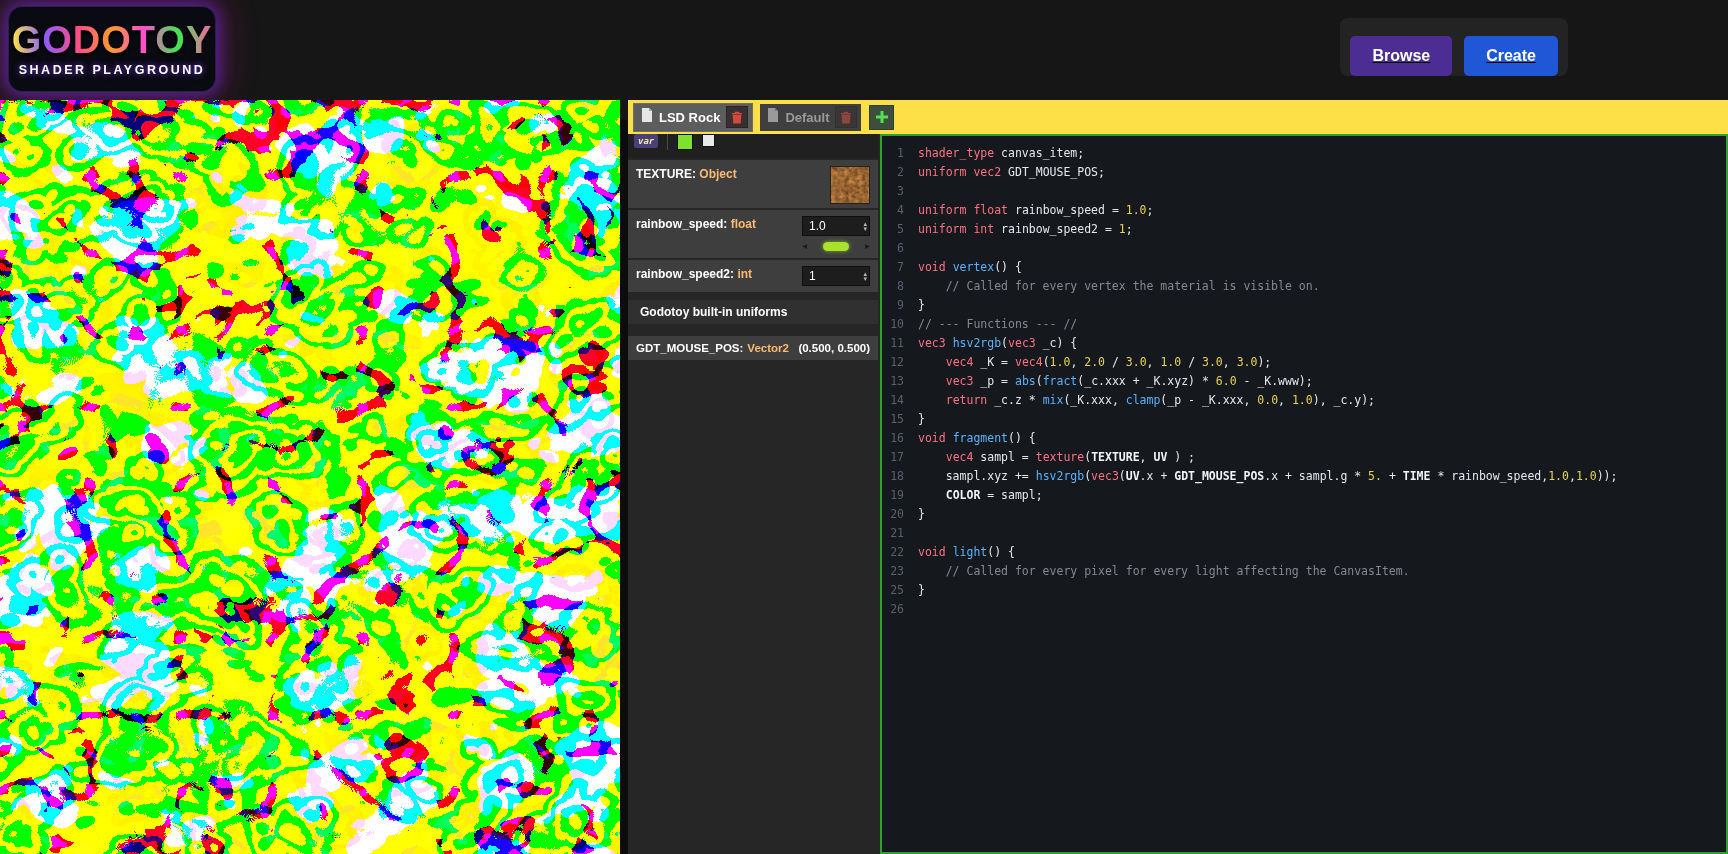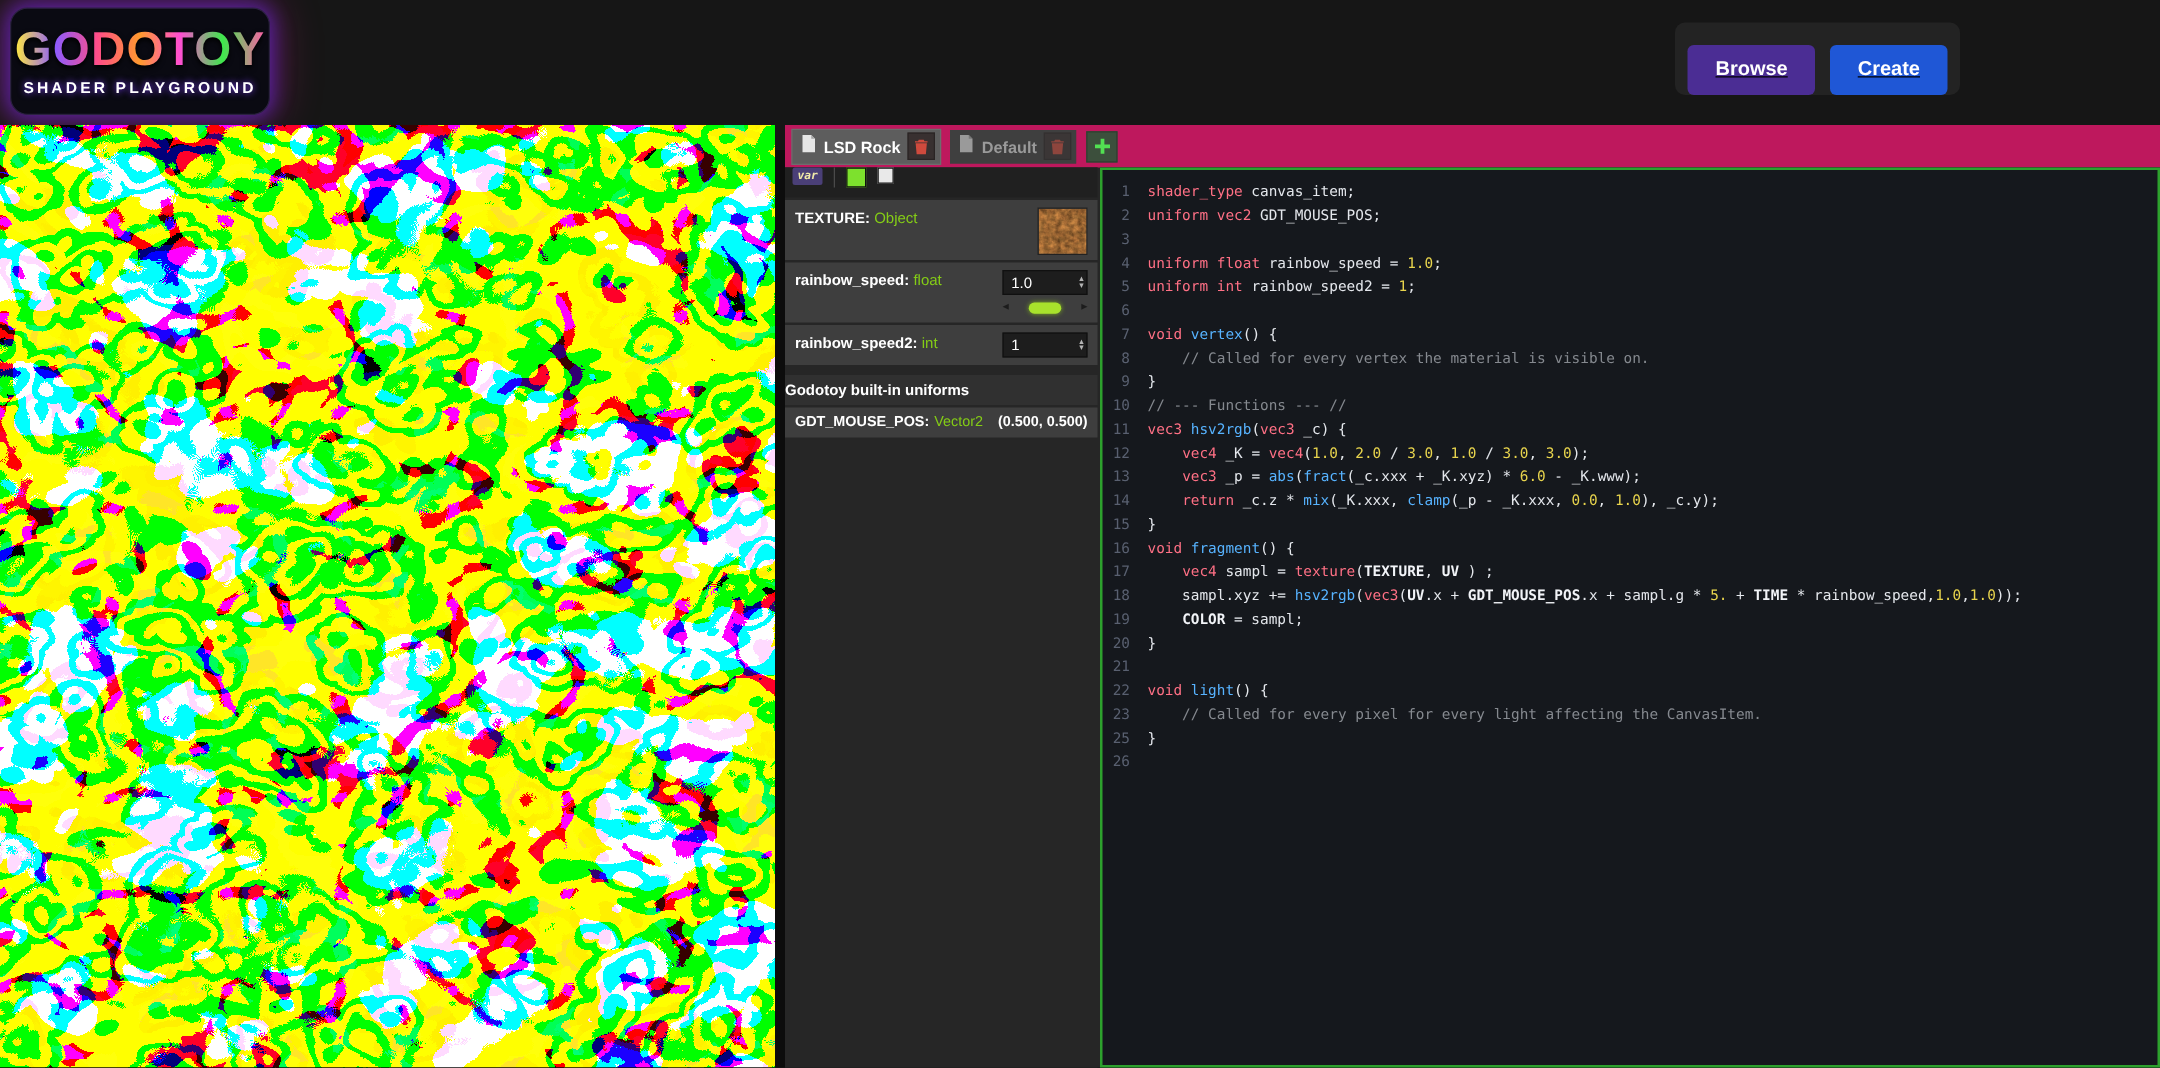--- a/index.html
+++ b/index.html
@@ -29,21 +29,21 @@
   .btn.create { background:#1f57d6; }
 
   
   .main { position:absolute; top:100px; left:0; right:0; bottom:0; display:flex; }
   .preview { width:620px; height:100%; flex:none; background:#000; overflow:hidden; }
   .preview svg { display:block; }
   .right { flex:1; min-width:0; margin-left:8px; background:#262626;
            display:flex; flex-direction:column; }
 
   
-  .tabstrip { height:34px; flex:none; background:#be185d; display:flex;
+  .tabstrip { height:34px; flex:none; background:#fde047; display:flex;
               align-items:center; gap:8px; padding:0 6px; }
   .tab { display:flex; align-items:center; gap:6px; height:27px; padding:0 4px 0 7px;
          cursor:pointer; }
   .tab.active { background:#5d5d5d; box-shadow:0 0 0 1px #6d6d6d; }
   .tab.inactive { background:#3f3f3f; }
   .tab-label { font-size:13px; font-weight:bold; color:#fff; }
   .tab.inactive .tab-label { color:#9a9a9a; }
   .trash { width:22px; height:22px; background:#383030; border:1px solid #2a2424;
            display:flex; align-items:center; justify-content:center; cursor:pointer; padding:0; }
   .tab.inactive .trash { opacity:.55; }
@@ -64,37 +64,37 @@
   .tool-sep { width:1px; height:16px; background:#4a4a4a; }
   .swatch { border:1px solid #111; cursor:pointer; padding:0; }
   .swatch.green { width:16px; height:16px; background:#7de12d; }
   .swatch.white { width:13px; height:13px; background:#e9e9e9; }
 
   .urow { background:#3e3e3e; margin-bottom:2px; padding:6px 8px; }
   .texture-row { height:48px; display:flex; justify-content:space-between; align-items:flex-start; }
   .thumb { width:40px; height:38px; border:1px solid #222; overflow:hidden; cursor:pointer; }
   .ulabel { font-size:12px; line-height:16px; }
   .uname { color:#fff; font-weight:bold; font-size:12px; }
-  .utype { color:#84cc16; font-size:12px; }
+  .utype { color:#fdba74; font-size:12px;font-weight:bold; }
   .ctrl-row { display:flex; justify-content:space-between; align-items:flex-start; min-height:34px; }
   .uctrl { display:flex; flex-direction:column; align-items:flex-end; }
   .spin { width:68px; height:20px; background:#1d1d1d; border:1px solid #101010;
           display:flex; align-items:center; justify-content:space-between;
           padding:0 2px 0 6px; cursor:text; }
   .spinval { color:#fff; font-size:12px; }
   .spinarrows { display:flex; flex-direction:column; cursor:pointer; }
   .spinarrows i { font-style:normal; font-size:7px; line-height:5px; color:#b5b5b5; }
   .slider { margin-top:4px; width:68px; height:12px; display:flex; align-items:center;
             justify-content:space-between; cursor:pointer; }
   .sl-arrow { color:#1c1c1c; font-size:10px; line-height:1; }
   .sl-track { flex:1; height:10px; margin:0 2px; display:flex; align-items:center;
               justify-content:center; }
   .sl-handle { width:26px; height:9px; border-radius:5px; background:#a8e22c;
                box-shadow:0 0 4px #7fb01f; }
-  .uheader { background:#303030; margin:6px 0 2px 0; padding:5px 0; color:#fff;
+  .uheader { background:#303030; margin:6px 0 12px 0; padding:5px 12px; color:#fff;
              font-weight:bold; font-size:12px; }
   .gdt-row { display:flex; align-items:center; gap:4px; font-size:11.5px; padding:6px 8px; }
   .gdt-row .uname, .gdt-row .utype { font-size:11.5px; }
   .gdt-value { margin-left:auto; color:#fff; font-weight:bold; white-space:nowrap; }
 
   
   .editor { flex:1; min-width:0; margin-left:2px; border:2px solid #2da12d;
             background:#15181d; padding-top:8px; overflow:hidden; cursor:text; }
   .code-line { display:flex; height:19px; line-height:19px;
                font-family:"DejaVu Sans Mono",monospace; font-size:11.5px; }

